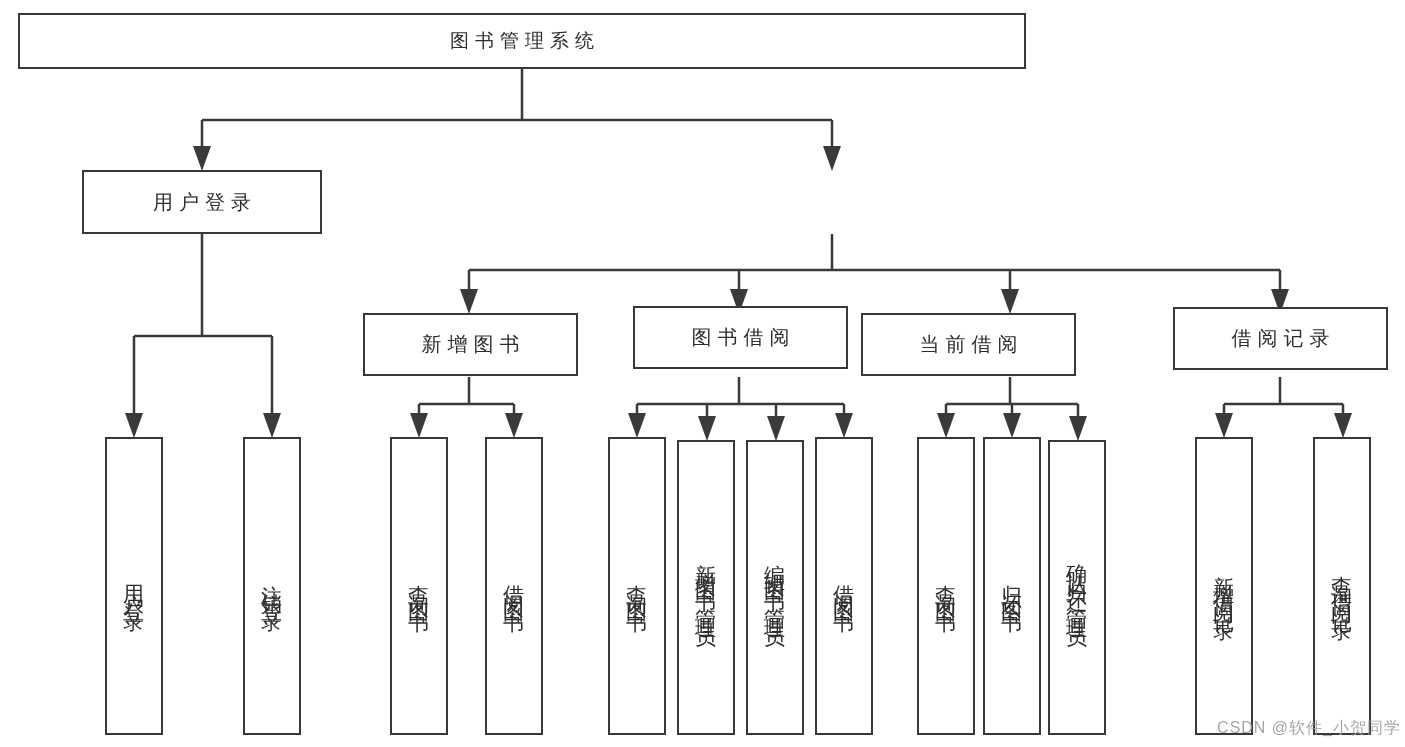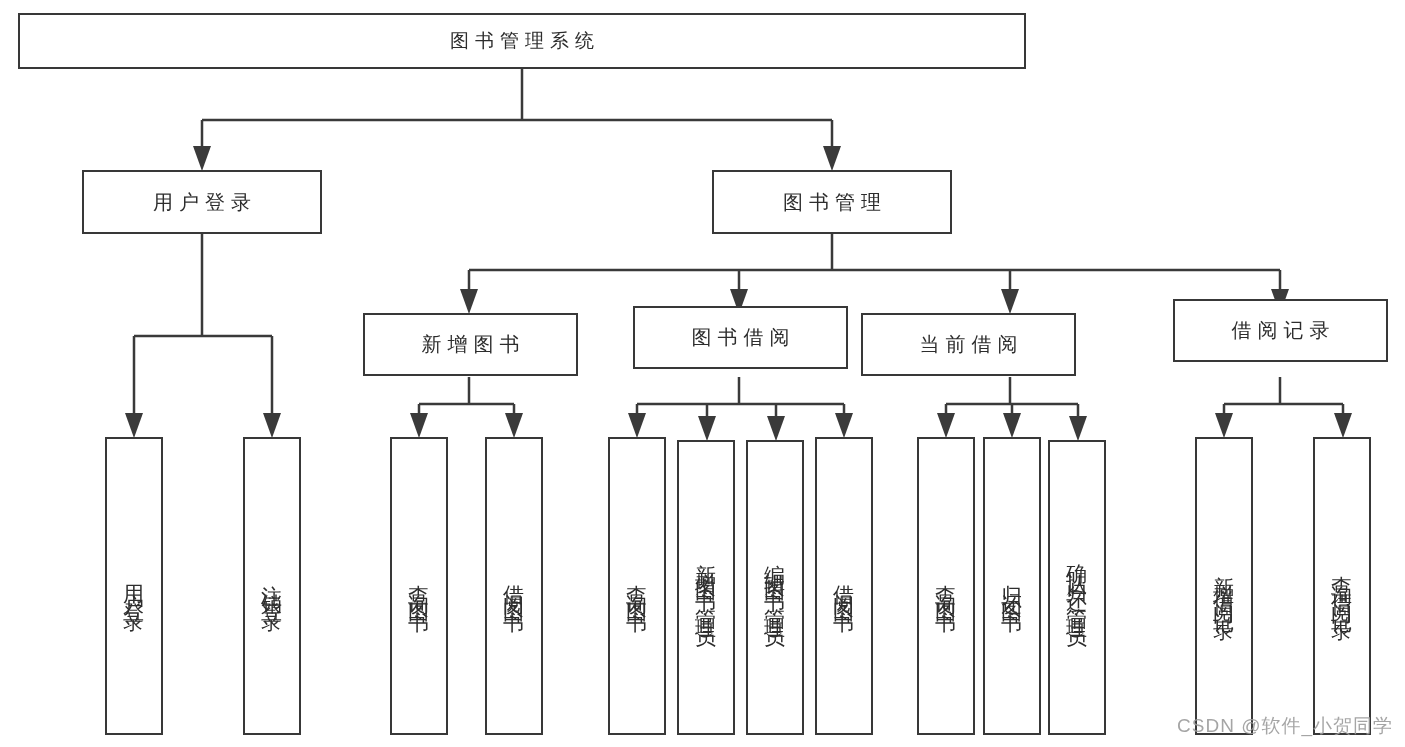--- a/index.html
+++ b/index.html
@@ -37,35 +37,35 @@
     color:var(--text);
     white-space:nowrap;
   }
   
   .n-root{left:18px;top:13px;width:1008px;height:56px;}
   .n-user{left:82px;top:170px;width:240px;height:64px;}
   .n-mgmt{left:712px;top:170px;width:240px;height:64px;}
   .n-l3a{left:363px;top:313px;width:215px;height:63px;}
   .n-l3b{left:633px;top:306px;width:215px;height:63px;}
   .n-l3c{left:861px;top:313px;width:215px;height:63px;}
-  .n-l3d{left:1173px;top:299px;width:215px;height:63px;}
+  .n-l3d{left:1173px;top:307px;width:215px;height:63px;}
   .lf{top:437px;width:58px;height:298px;}
   .lf-a1{left:105px;} .lf-a2{left:243px;}
   .lf-b1{left:390px;} .lf-b2{left:485px;}
   .lf-c1{left:608px;}
   .lf-c2{left:677px;top:440px;height:295px;}
   .lf-c3{left:746px;top:440px;height:295px;}
   .lf-c4{left:815px;}
   .lf-d1{left:917px;} .lf-d2{left:983px;}
   .lf-d3{left:1048px;top:440px;height:295px;}
   .lf-e1{left:1195px;} .lf-e2{left:1313px;}
   .watermark{
     position:absolute;
-    right:12px;bottom:8px;
-    font-size:19px;
+    right:4px;bottom:8px;
+    font-size:16px;
     color:var(--wm);
     letter-spacing:1px;
     z-index:5;
     opacity:.9;
   }
 </style>
 </head>
 <body>
 
 <div id="canvas">
@@ -109,23 +109,20 @@
       <polygon points="1334,413 1352,413 1343,438"></polygon>
     </g>
   </svg>
 
   <div class="box hbox rootbox n-root">
     <span>图书管理系统</span>
   </div>
 
   <div class="box hbox n-user">
     <span>用户登录</span>
-  </div>
-  <div class="box hbox n-mgmt">
-    <span>图书管理</span>
   </div>
 
   <div class="box hbox n-l3a">
     <span>新增图书</span>
   </div>
   <div class="box hbox n-l3b">
     <span>图书借阅</span>
   </div>
   <div class="box hbox n-l3c">
     <span>当前借阅</span>

